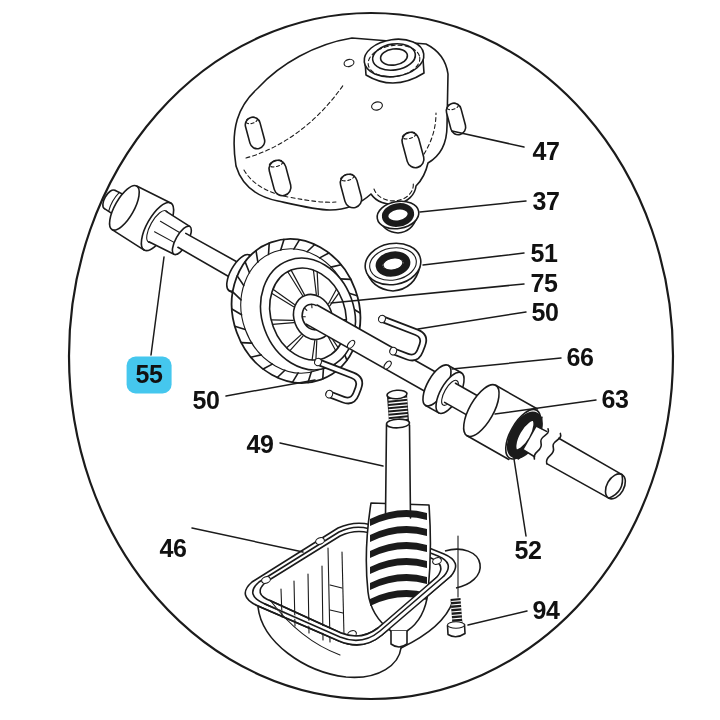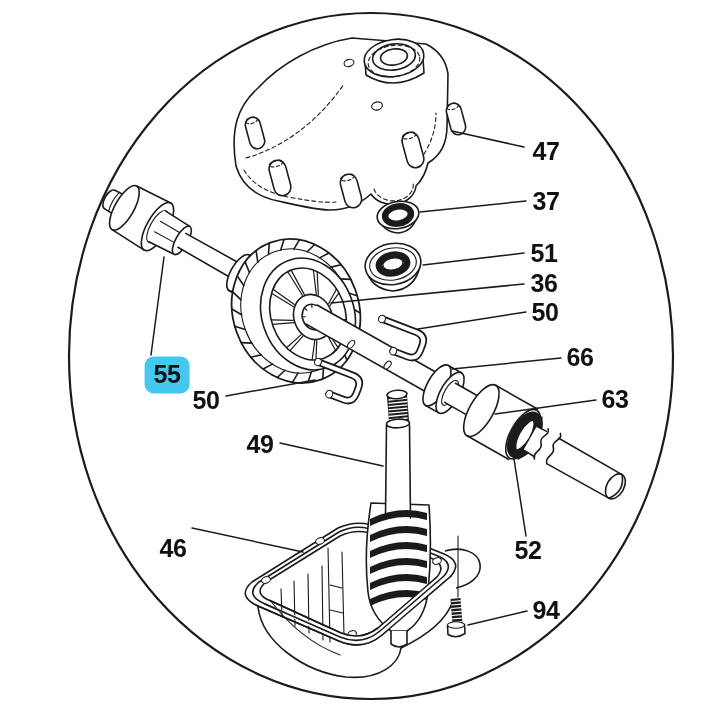--- a/index.html
+++ b/index.html
@@ -9,21 +9,21 @@
   svg .s{stroke:#1b1b1b;fill:none;stroke-width:1.6;stroke-linecap:round;stroke-linejoin:round;}
   svg .f{stroke:#1b1b1b;fill:#ffffff;stroke-width:1.6;stroke-linejoin:round;}
   svg .fill{fill:#ffffff;stroke:none;}
   svg .k{fill:#1b1b1b;stroke:none;}
   svg .thin{stroke-width:1.1;}
   svg .thick{stroke-width:2.2;}
   svg .d{stroke-dasharray:4 3;}
   svg .d2{stroke-dasharray:3 2.5;}
   .callout{position:absolute;transform:translate(-50%,-50%);font-size:25px;font-weight:bold;
            color:#111;letter-spacing:-0.5px;white-space:nowrap;cursor:pointer;}
-  .hl{background:#45c7ee;border-radius:9px;padding:3px 9px 5px 9px;margin-left:18px;}
+  .hl{background:#45c7ee;border-radius:9px;padding:3px 9px 5px 9px;}
 </style>
 </head>
 <body>
 
 <div id="stage">
 <svg id="art" width="720" height="720" viewBox="0 0 720 720">
 
   <ellipse class="s thick" cx="371" cy="356" rx="302" ry="343"></ellipse>
 
   <g>
@@ -317,21 +317,21 @@
     <line x1="164" y1="257" x2="151" y2="355"></line>
     <line x1="226" y1="396" x2="315" y2="380"></line>
     <line x1="280" y1="443" x2="383" y2="466"></line>
     <line x1="192" y1="528" x2="303" y2="552"></line>
   </g>
 </svg>
 
 <div class="callout" style="left:546px;top:151px">47</div>
 <div class="callout" style="left:546px;top:201px">37</div>
 <div class="callout" style="left:544px;top:253px">51</div>
-<div class="callout" style="left:544px;top:283px">36</div>
+<div class="callout" style="left:544px;top:283px">75</div>
 <div class="callout" style="left:545px;top:312px">50</div>
 <div class="callout" style="left:580px;top:357px">66</div>
 <div class="callout" style="left:615px;top:399px">63</div>
 <div class="callout hl" style="left:149px;top:375px">55</div>
 <div class="callout" style="left:206px;top:400px">50</div>
 <div class="callout" style="left:260px;top:444px">49</div>
 <div class="callout" style="left:173px;top:548px">46</div>
 <div class="callout" style="left:528px;top:550px">52</div>
 <div class="callout" style="left:546px;top:610px">94</div>
 </div>

